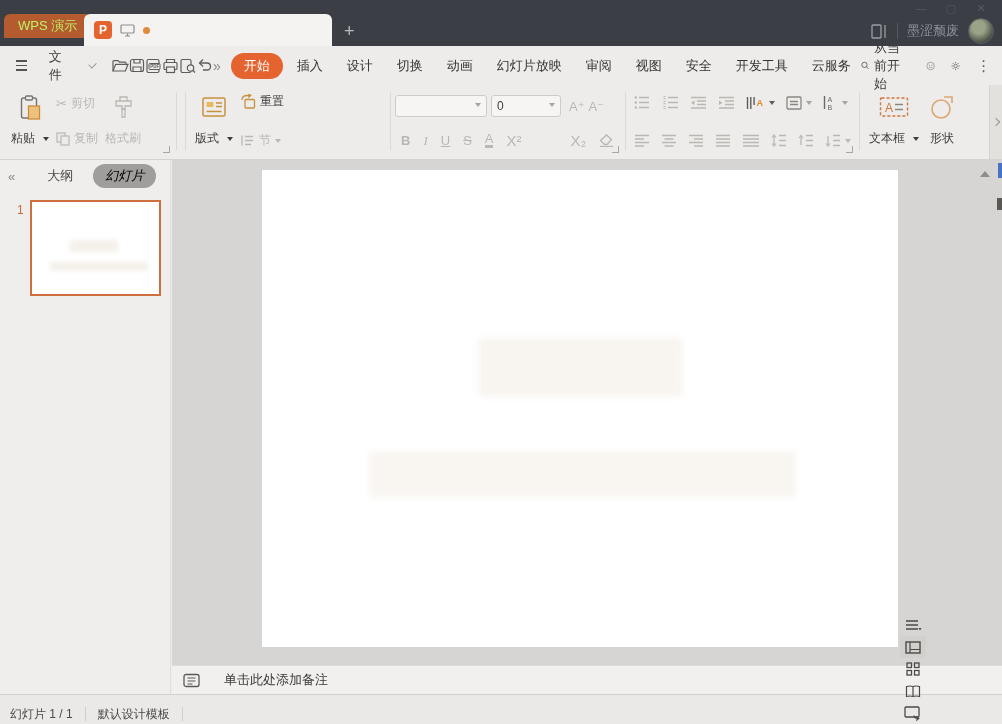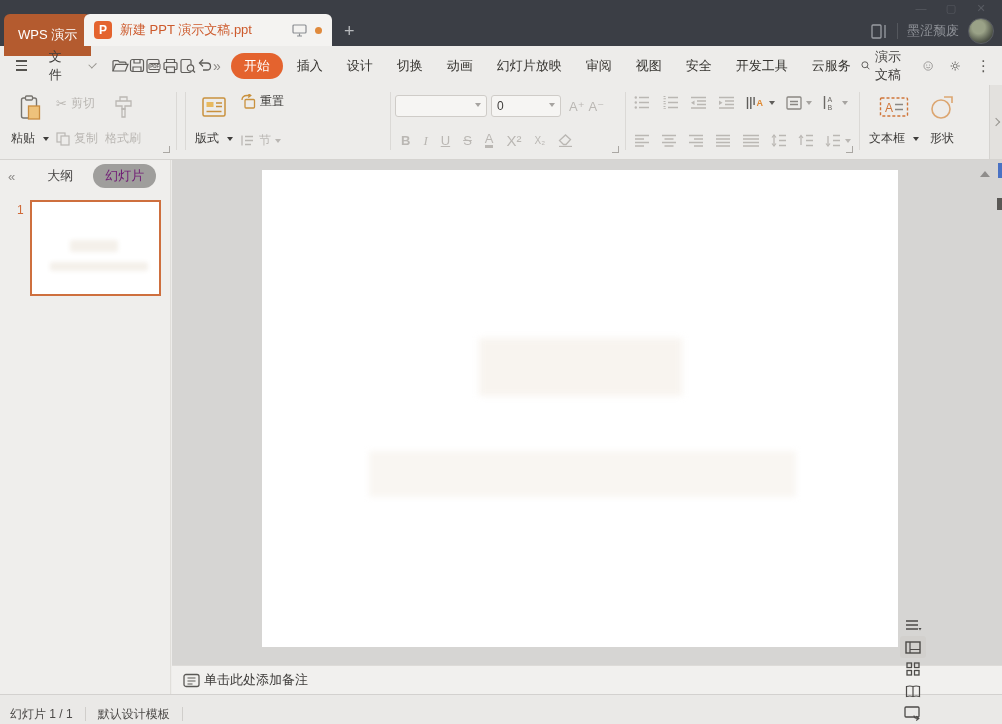--- a/index.html
+++ b/index.html
@@ -2,22 +2,22 @@
 <html><head>
 <meta charset="utf-8">
 <style>
   * { margin:0; padding:0; box-sizing:border-box; }
   html,body { width:1002px; height:724px; overflow:hidden; }
   body { font-family:"Liberation Sans","DejaVu Sans",sans-serif; font-size:13px; color:#3f3d3b; }
   .app { position:relative; width:1002px; height:724px; background:#edecea; }
 
   
   .titlebar { position:absolute; left:0; top:0; width:1002px; height:46px; background:#3b3e45; }
-  .app-tab { position:absolute; left:4px; top:14px; height:42px; padding:0 14px; background:#b45b2f;
-             border-radius:6px 6px 0 0; color:#ffffff; display:flex; align-items:center; font-size:13px; cursor:pointer; }
+  .app-tab { position:absolute; left:4px; top:14px; height:24px; padding:0 14px; background:#b45b2f;
+             border-radius:6px 6px 0 0; color:#bef264; display:flex; align-items:center; font-size:13px; cursor:pointer; }
   .doc-tab { position:absolute; left:84px; top:14px; width:248px; height:32px; background:#f4f3f1;
              border-radius:6px 6px 0 0; display:flex; align-items:center; padding:0 10px; gap:8px; }
   .wps-logo { width:18px; height:18px; background:#e4632e; border-radius:4px; color:#fff; font-size:12px;
               font-weight:bold; display:flex; align-items:center; justify-content:center; }
   .doc-title { color:#cd5a2c; font-size:13px; white-space:nowrap; overflow:hidden; flex:1; }
   .dot { width:7px; height:7px; border-radius:50%; background:#e08a3c; }
   .newtab { position:absolute; left:344px; top:22px; color:#b8babd; font-size:18px; line-height:18px; cursor:pointer; }
   .winctl { position:absolute; top:0; display:flex; }
   .winctl span { width:30px; height:16px; color:#585b62; font-size:11px; display:flex; align-items:center; justify-content:center; }
   .user-area { position:absolute; right:8px; top:18px; display:flex; align-items:center; gap:9px; color:#8d9096; }
@@ -66,37 +66,37 @@
   .prow { display:flex; align-items:center; gap:11px; }
   .scrollstrip { position:absolute; right:0; top:0; width:13px; height:74px; background:#e3e1de;
                  border-left:1px solid #d5d3d0; display:flex; align-items:center; justify-content:center; }
   .chev.right { transform:rotate(-45deg); margin:0; width:6px; height:6px; }
 
   
   .leftpanel { position:absolute; left:0; top:160px; width:171px; height:534px; background:#efeeec; border-right:1px solid #e0deda;}
   .lp-head { display:flex; align-items:center; height:32px; padding:0 8px; gap:0; }
   .collapse { color:#8b8987; font-size:13px; letter-spacing:-2px; cursor:pointer; margin-right:22px;}
   .lp-tab { padding:3px 12px; color:#4a4847; cursor:pointer; }
-  .lp-tab.active { background:#9f9e9c; color:#701a75; border-radius:12px; margin-left:8px; }
+  .lp-tab.active { background:#9f9e9c; color:#000000; border-radius:12px; margin-left:8px;font-style:italic; }
   .thumb-num { position:absolute; left:17px; top:203px; color:#d06a38; font-size:12px; }
   .thumb { position:absolute; left:30px; top:200px; width:131px; height:96px; background:#fff; border:2px solid #ce6f3e; cursor:pointer; }
   .smudge { position:absolute; background:#f4f0ea; filter:blur(2px); border-radius:2px; }
 
   
   .canvas { position:absolute; left:172px; top:160px; width:830px; height:505px; background:#d6d5d3; overflow:hidden; }
   .slide { position:absolute; left:90px; top:10px; width:636px; height:477px; background:#fff; }
   .wm { position:absolute; filter:blur(3px); }
   .sb-up { position:absolute; right:12px; top:6px; width:0; height:0;
            border:5px solid transparent; border-bottom:6px solid #8f8d8b; }
   .blue-sliver { position:absolute; right:0; top:3px; width:4px; height:15px; background:#4a72c4; }
   .edge-mark { position:absolute; right:0; top:38px; width:5px; height:12px; background:#5a5855; }
 
   
   .notesbar { position:absolute; left:172px; top:665px; width:830px; height:29px; background:#f1f0ee;
-              border-top:1px solid #dddbd8; display:flex; align-items:center; gap:4px; padding-left:11px; }
+              border-top:1px solid #dddbd8; display:flex; align-items:center; gap:24px; padding-left:11px; }
   .notes-text { color:#3c3a38; font-size:13px; }
 
   
   .statusbar { position:absolute; left:0; top:694px; width:1002px; height:39px; background:#eae9e7;
                border-top:1px solid #d3d1cf; display:flex; align-items:center; font-size:12px; color:#4c4a48; }
   .sb-left { display:flex; align-items:center; gap:0; padding-left:10px; }
   .sb-sep { width:1px; height:14px; background:#d0cecb; margin:0 12px; }
   .sb-right { margin-left:auto; display:flex; align-items:center; padding-right:12px;flex-direction:column; }
   .viewbtn { width:26px; height:22px; display:flex; align-items:center; justify-content:center; margin:0 2px;
              border-radius:3px; cursor:pointer; color:#4c4a48; }
@@ -116,21 +116,20 @@
 <body>
 
 <div class="app">
 
   <div class="titlebar">
     <div class="app-tab">
       <span>WPS 演示</span>
     </div>
     <div class="doc-tab">
       <span class="wps-logo">P</span>
-      <span class="doc-title">新建 PPT 演示文稿.ppt</span>
       <svg width="15" height="13" viewBox="0 0 15 13">
         <rect x="1" y="1" width="13" height="8" rx="1" fill="none" stroke="#8a8d92" stroke-width="1.2"></rect>
         <path d="M5 12 h5 M7.5 9.5 v2" stroke="#8a8d92" stroke-width="1.2" fill="none"></path>
       </svg>
       <span class="dot"></span>
     </div>
     <span class="newtab">+</span>
     <div class="winctl" style="right:6px;">
       <span>—</span>
       <span>▢</span>
@@ -213,21 +212,21 @@
       <span class="mtab">开发工具</span>
       <span class="mtab">云服务</span>
     </div>
 
     <div class="mb-right">
       <span class="search">
         <svg width="15" height="15" viewBox="0 0 15 15">
             <circle cx="6.3" cy="6.3" r="4.8" fill="none" stroke="#4c4a48" stroke-width="1.4"></circle>
             <path d="M9.8 9.8 L13.6 13.6" stroke="#4c4a48" stroke-width="1.4"></path>
           </svg>
-        <span>演示文稿</span>
+        <span>从当前开始</span>
       </span>
       <svg width="16" height="16" viewBox="0 0 16 16">
           <circle cx="8" cy="8" r="6.5" fill="none" stroke="#8a8886" stroke-width="1.2"></circle>
           <circle cx="5.7" cy="6.5" r="0.9" fill="#8a8886"></circle>
           <circle cx="10.3" cy="6.5" r="0.9" fill="#8a8886"></circle>
           <path d="M5 9.8 Q8 12.2 11 9.8" fill="none" stroke="#8a8886" stroke-width="1.2"></path>
         </svg>
       <svg width="16" height="16" viewBox="0 0 16 16">
           <circle cx="8" cy="8" r="3" fill="none" stroke="#5f5d5a" stroke-width="1.3"></circle>
           <g stroke="#5f5d5a" stroke-width="1.5">
@@ -326,21 +325,21 @@
           <span class="disabled" style="font-size:13px;margin-left:4px;">A⁺</span>
           <span class="disabled" style="font-size:13px;">A⁻</span>
         </div>
         <div class="char-row disabled">
           <span style="font-weight:bold;">B</span>
           <span style="font-style:italic;font-family:'Liberation Serif',serif;">I</span>
           <span class="u">U</span>
           <span style="text-decoration:line-through;">S</span>
           <span style="border-bottom:3px solid #bab7b3;line-height:12px;">A</span>
           <span style="font-size:15px;">X²</span>
-          <span style="font-size:10px;">X₂</span>
+          <span style="font-size:15px;margin-left:36px;">X₂</span>
           <svg width="15" height="13" viewBox="0 0 15 13">
               <path d="M5.5 10.5 L1.5 6.5 L7.5 1 L12.5 5.5 L8 10.5 Z" fill="none" stroke="#bab7b3" stroke-width="1.3"></path>
               <path d="M1 12.5 h13" stroke="#bab7b3" stroke-width="1.3"></path>
             </svg>
         </div>
       </div>
       <span class="corner"></span>
     </div>
     <span class="rdiv"></span>
 

